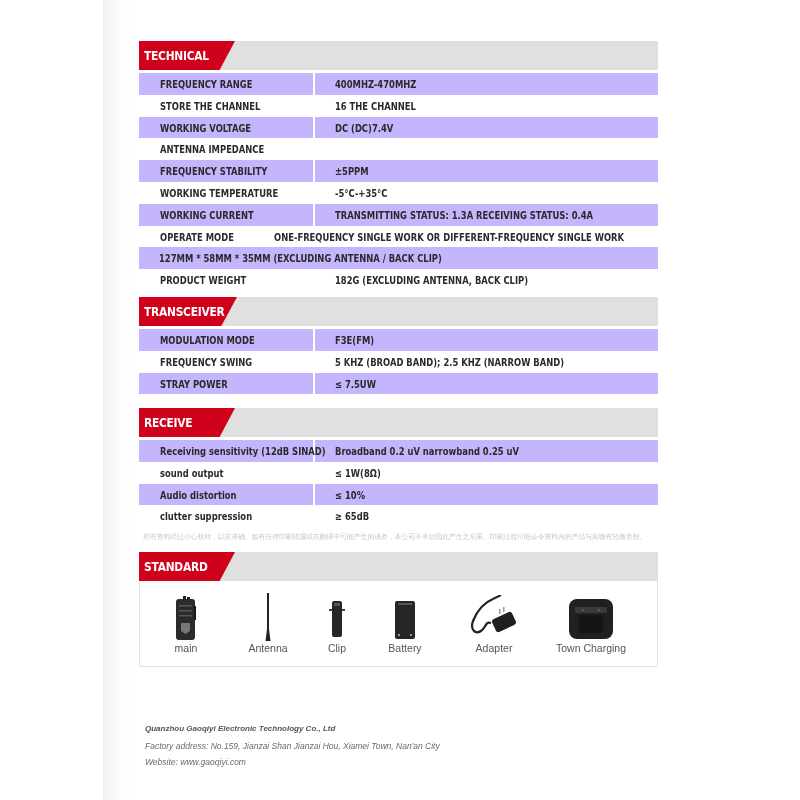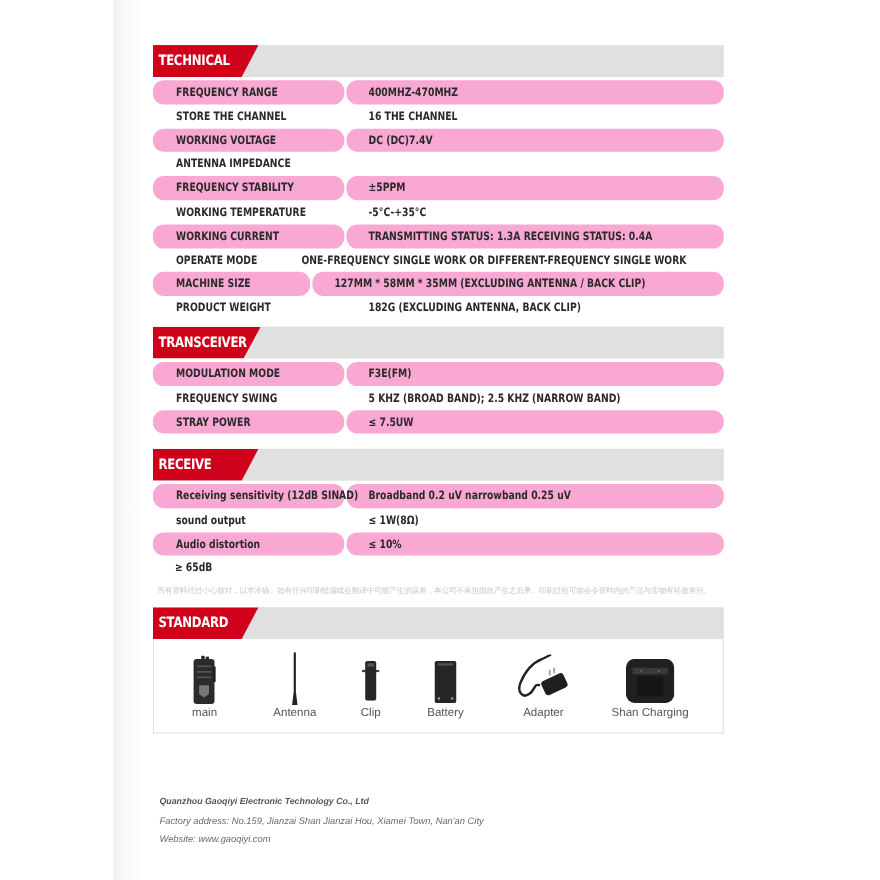--- a/index.html
+++ b/index.html
@@ -20,21 +20,21 @@
     position: absolute; left: 0; top: 0; height: 29px;
     background: #d0021b; color: #ffffff;
     font-family: "DejaVu Sans", sans-serif; font-weight: bold;
     font-size: 13px; line-height: 29px; padding-left: 5px;
     transform-origin: left center;
     letter-spacing: -0.3px;
   }
   .sec-tab span { display: inline-block; transform: scaleX(0.82); transform-origin: left center; white-space: nowrap; }
 
   .row { position: relative; height: 21.8px; display: flex; margin-top: 0; }
-  .row.shade .cell-k, .row.shade .cell-v { background: #f9a8d4; border-radius: 10px; }
+  .row.shade .cell-k, .row.shade .cell-v { background: #c4b5fd; }
   .cell-k {
     width: 174px; margin-right: 2px; height: 100%;
     padding-left: 21px;
     font-family: "DejaVu Sans", sans-serif; font-weight: bold;
     font-size: 10.5px; color: #2a2a2a; line-height: 22px;
     white-space: nowrap; overflow: visible;
   }
   .cell-v {
     flex: 1; height: 100%; padding-left: 20px;
     font-family: "DejaVu Sans", sans-serif; font-weight: bold;
@@ -105,21 +105,20 @@
     </div>
   <div class="row shade">
       <div class="cell-k"><span class="cond">WORKING CURRENT</span></div>
       <div class="cell-v"><span class="cond">TRANSMITTING STATUS: 1.3A RECEIVING STATUS: 0.4A</span></div>
     </div>
   <div class="row">
       <div class="cell-k"><span class="cond">OPERATE MODE</span></div>
       <div class="cell-v"><span class="cond">ONE-FREQUENCY SINGLE WORK OR DIFFERENT-FREQUENCY SINGLE WORK</span></div>
     </div>
   <div class="row shade">
-      <div class="cell-k"><span class="cond">MACHINE SIZE</span></div>
       <div class="cell-v"><span class="cond">127MM * 58MM * 35MM (EXCLUDING ANTENNA / BACK CLIP)</span></div>
     </div>
   <div class="row">
       <div class="cell-k"><span class="cond">PRODUCT WEIGHT</span></div>
       <div class="cell-v"><span class="cond">182G (EXCLUDING ANTENNA, BACK CLIP)</span></div>
     </div>
 </div>
 
 <div class="section" style="top:297px;">
   <div class="sec-header">
@@ -155,20 +154,21 @@
     </div>
   <div class="row">
       <div class="cell-k"><span class="cond">sound output</span></div>
       <div class="cell-v"><span class="cond">≤ 1W(8Ω)</span></div>
     </div>
   <div class="row shade">
       <div class="cell-k"><span class="cond">Audio distortion</span></div>
       <div class="cell-v"><span class="cond">≤ 10%</span></div>
     </div>
   <div class="row">
+      <div class="cell-k"><span class="cond">clutter suppression</span></div>
       <div class="cell-v"><span class="cond">≥ 65dB</span></div>
     </div>
 </div>
 
 <div class="disclaimer">所有资料经过小心核对，以求准确。如有任何印刷错漏或在翻译中可能产生的误差，本公司不承担因此产生之后果。印刷过程可能会令资料内的产品与实物有轻微差别。</div>
 
 <div class="section" style="top:552px;">
   <div class="sec-header">
     <div class="sec-tab" style="width:96px; clip-path:polygon(0 0,100% 0,84% 100%,0 100%);">
       <span>STANDARD</span>
@@ -228,21 +228,21 @@
     </div>
 
     <div class="std-item" style="left:406px;">
       <svg class="std-img" style="top:18px" width="44" height="40" viewBox="0 0 44 40">
         <rect x="0" y="0" width="44" height="40" rx="8" fill="#202020"></rect>
         <rect x="6" y="8" width="32" height="6" rx="1" fill="#3a3a3a"></rect>
         <rect x="10" y="16" width="24" height="18" rx="2" fill="#151515"></rect>
         <circle cx="14" cy="11" r="1" fill="#666"></circle>
           <circle cx="30" cy="11" r="1" fill="#666"></circle>
       </svg>
-      <div class="std-label">Shan Charging</div>
+      <div class="std-label">Town Charging</div>
     </div>
   </div>
 </div>
 
 <div class="footer">
   <div class="company">Quanzhou Gaoqiyi Electronic Technology Co., Ltd</div>
   <div class="line">Factory address: No.159, Jianzai Shan Jianzai Hou, Xiamei Town, Nan'an City</div>
   <div class="line line2">Website: www.gaoqiyi.com</div>
 </div>
 

